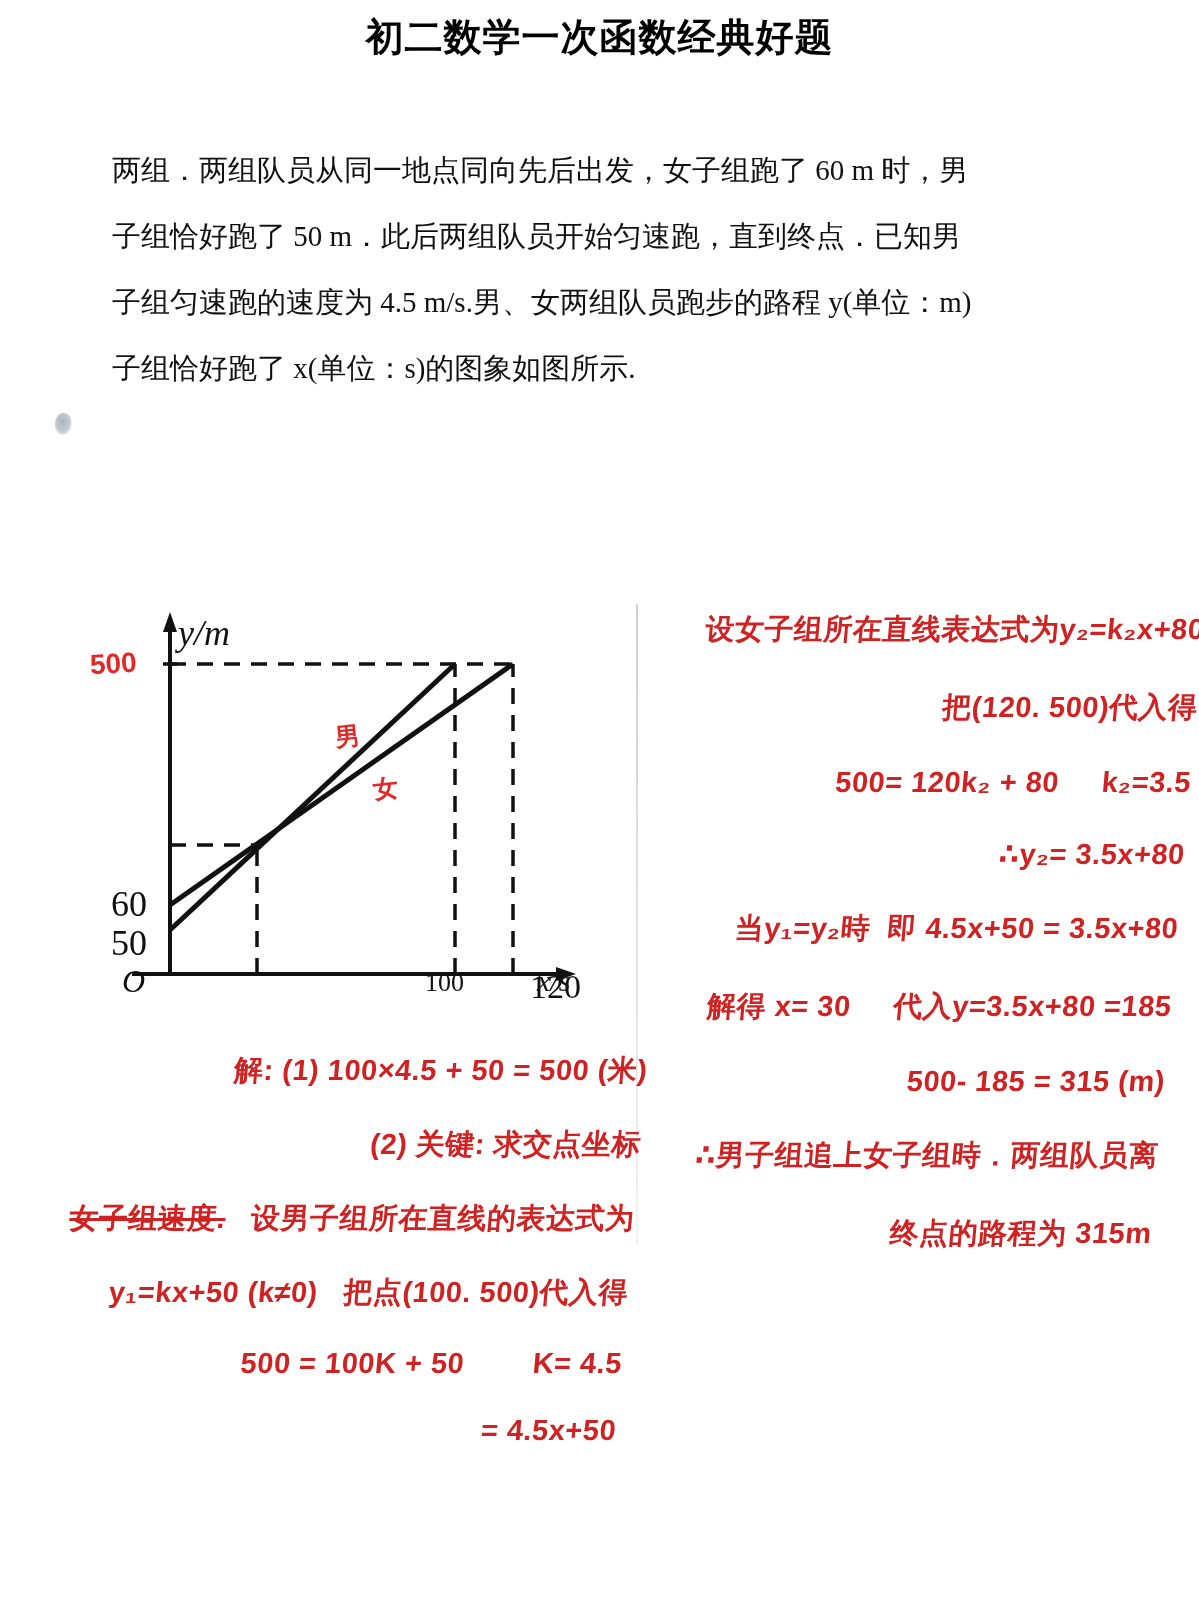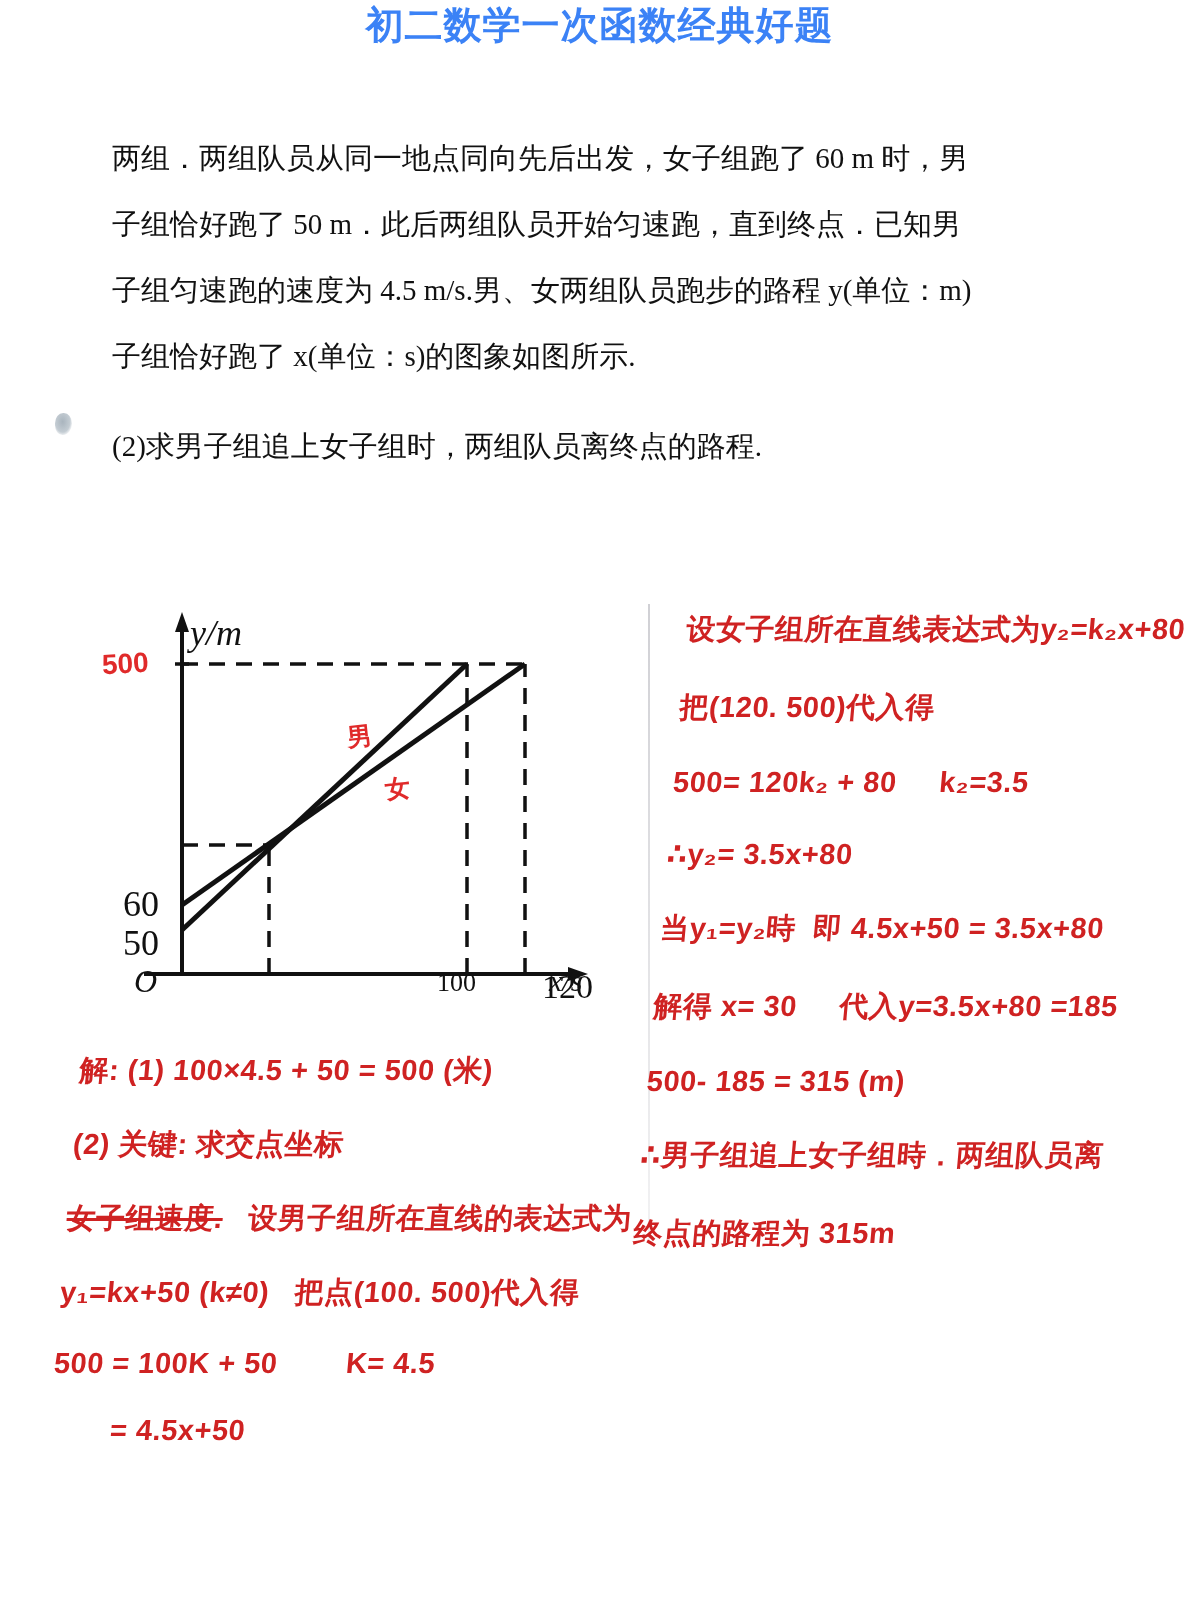--- a/index.html
+++ b/index.html
@@ -14,21 +14,22 @@
     overflow: hidden;
   }
 
   
   .page-title {
     text-align: center;
     font-family: "Liberation Serif", "DejaVu Serif", serif;
     font-size: 38px;
     font-weight: bold;
     letter-spacing: 1px;
-    color: #3b82f6;
+    padding-top: 12px;
+    color: #000000;
   }
 
   
   .problem {
     margin: 74px 110px 0 112px;
     font-size: 29px;
     line-height: 66px;
     color: #111;
     font-family: "Liberation Serif", "DejaVu Serif", serif;
   }
@@ -60,23 +61,24 @@
     width: 17px;
     height: 22px;
     border-radius: 50% 50% 55% 45%;
     background: radial-gradient(ellipse at 45% 40%, #9aa7b2 0%, #b9c3cb 55%, rgba(226,231,235,0) 78%);
     opacity: .85;
   }
 
   
   .lower {
     position: absolute;
-    left: 12px; top: 596px;
+    left: 0; top: 596px;
     width: 959px;
     height: 1004px;
+    text-align: right;
   }
 
   
   .figure {
     position: absolute;
     left: 70px; top: 6px;
     width: 545px; height: 420px;
   }
   .figure svg { display: block; }
   .fig-lbl {
@@ -144,21 +146,20 @@
 
 <div class="page-title">初二数学一次函数经典好题</div>
 
 <div class="problem">
   <p>两组．两组队员从同一地点同向先后出发，女子组跑了 60 m 时，男</p>
   <p>子组恰好跑了 50 m．此后两组队员开始匀速跑，直到终点．已知男</p>
   <p>子组匀速跑的速度为 4.5 m/s.男、女两组队员跑步的路程 y(单位：m)</p>
   <p>子组恰好跑了 x(单位：s)的图象如图所示.</p>
 
 
-  <p class="q-line">(2)求男子组追上女子组时，两组队员离终点的路程.</p>
 </div>
 
 <div class="margin-smudge"></div>
 
 <div class="lower">
 
   <div class="gutter-line"></div>
 
   <div class="figure">
     <svg width="545" height="420" viewBox="0 0 545 420">

